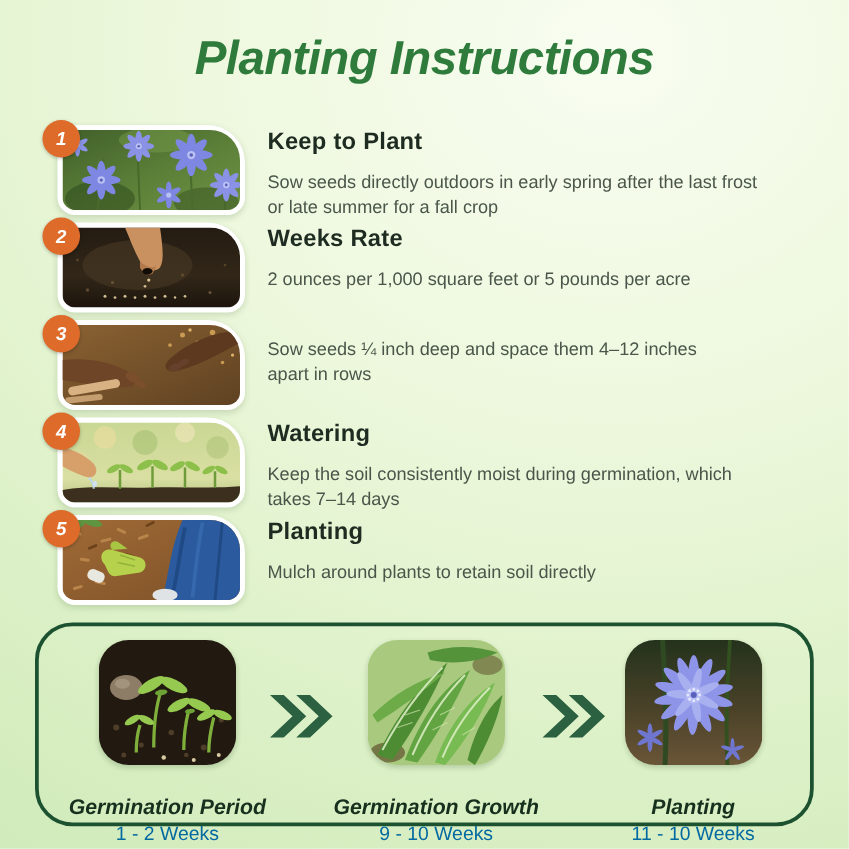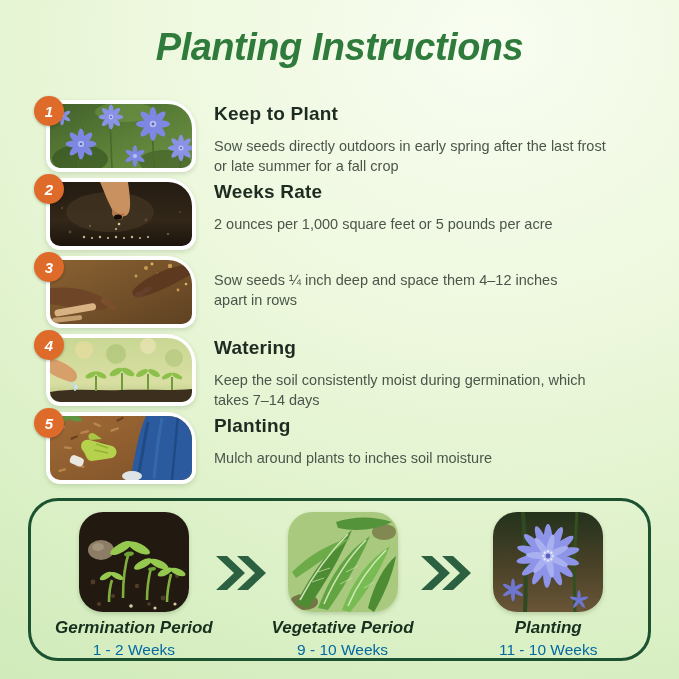--- a/index.html
+++ b/index.html
@@ -49,21 +49,21 @@
 
   .timeline {
     position:absolute; left:28px; top:498px; width:623px; height:163px;
     border:3px solid #1d5231; border-radius:30px;
     display:flex; align-items:flex-start; justify-content:space-between;
     padding:11px 24px 0 24px;
   }
   .stage { display:flex; flex-direction:column; align-items:center; width:178px; }
   .stage-photo { width:110px; height:100px; border-radius:24px; overflow:hidden; box-shadow:0 2px 4px rgba(40,70,30,.2); }
   .stage-photo svg { display:block; width:110px; height:100px; }
-  .stage-label { margin-top:6px; font-size:17px; font-weight:700; font-style:italic; color:#17301e; white-space:nowrap; }
+  .stage-label { margin-top:24px; font-size:17px; font-weight:700; font-style:italic; color:#17301e; white-space:nowrap; }
   .stage-duration { margin-top:3px; font-size:15.5px; color:#0369a1; }
 
   .arrow { margin-top:42px; flex:none; }
 </style>
 </head>
 <body>
 
 <div class="page">
 
   <h1 class="page-title">Planting Instructions</h1>
@@ -346,21 +346,21 @@
           <path d="M40 24 C36 20 40 15 45 18 L52 23 Z" fill="#a8c544"></path>
           <rect x="22" y="38" width="14" height="9" rx="4" transform="rotate(22 22 38)" fill="#e8e8e0"></rect>
           <g stroke="#93b23a" stroke-width="1.4" fill="none">
               <path d="M46 28 L58 32"></path>
               <path d="M44 34 L58 37"></path>
             </g>
         </svg>
       </div>
       <div class="step-text">
         <div class="step-title">Planting</div>
-        <div class="step-desc">Mulch around plants to inches soil moisture</div>
+        <div class="step-desc">Mulch around plants to retain soil directly</div>
       </div>
     </div>
 
   </div>
 
   <div class="timeline">
 
     <div class="stage">
       <div class="stage-photo">
         <svg viewBox="0 0 110 100" preserveAspectRatio="none">
@@ -433,21 +433,21 @@
           </g>
           <g stroke="#cfe6ac" stroke-width="1" fill="none" opacity=".7">
             <path d="M24 70 L36 66"></path>
               <path d="M30 60 L42 56"></path>
               <path d="M52 72 L64 66"></path>
               <path d="M58 60 L70 54"></path>
               <path d="M76 76 L86 70"></path>
           </g>
         </svg>
       </div>
-      <div class="stage-label">Vegetative Period</div>
+      <div class="stage-label">Germination Growth</div>
       <div class="stage-duration">9 - 10 Weeks</div>
     </div>
 
     <div class="arrow">
       <svg width="54" height="38" viewBox="0 0 54 38">
         <path d="M3 2 L14 2 L32 19 L14 36 L3 36 L21 19 Z" fill="#2b6140"></path>
         <path d="M24 2 L35 2 L53 19 L35 36 L24 36 L42 19 Z" fill="#2b6140"></path>
       </svg>
     </div>
 

